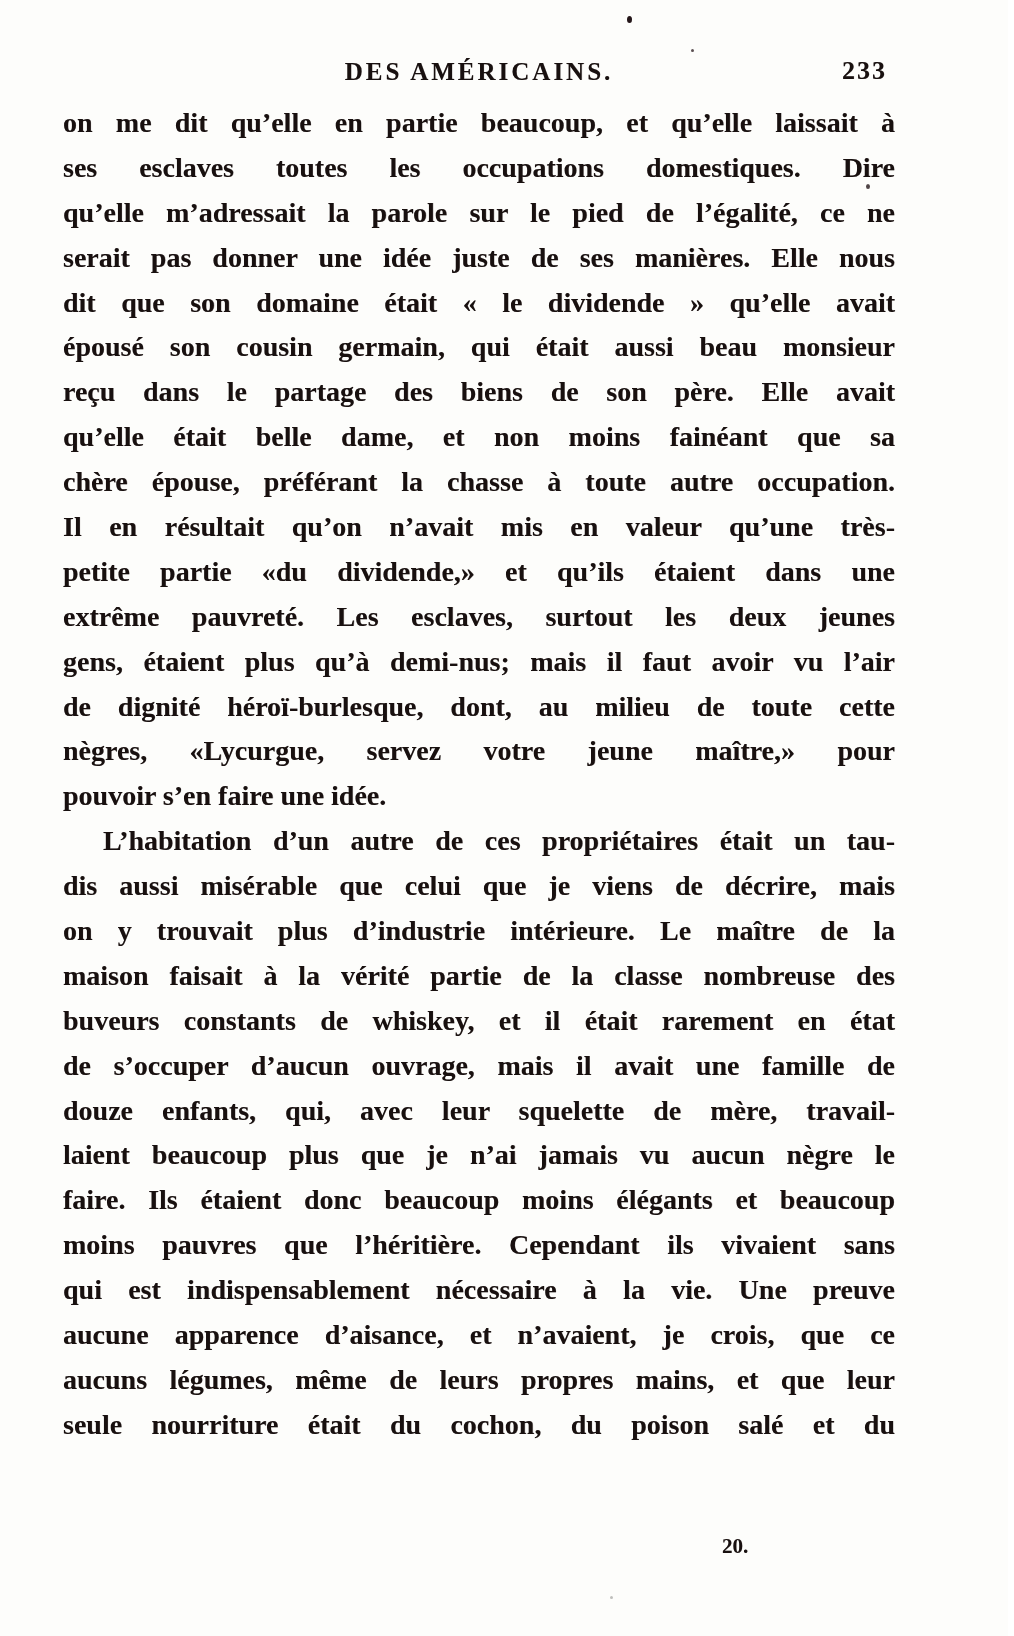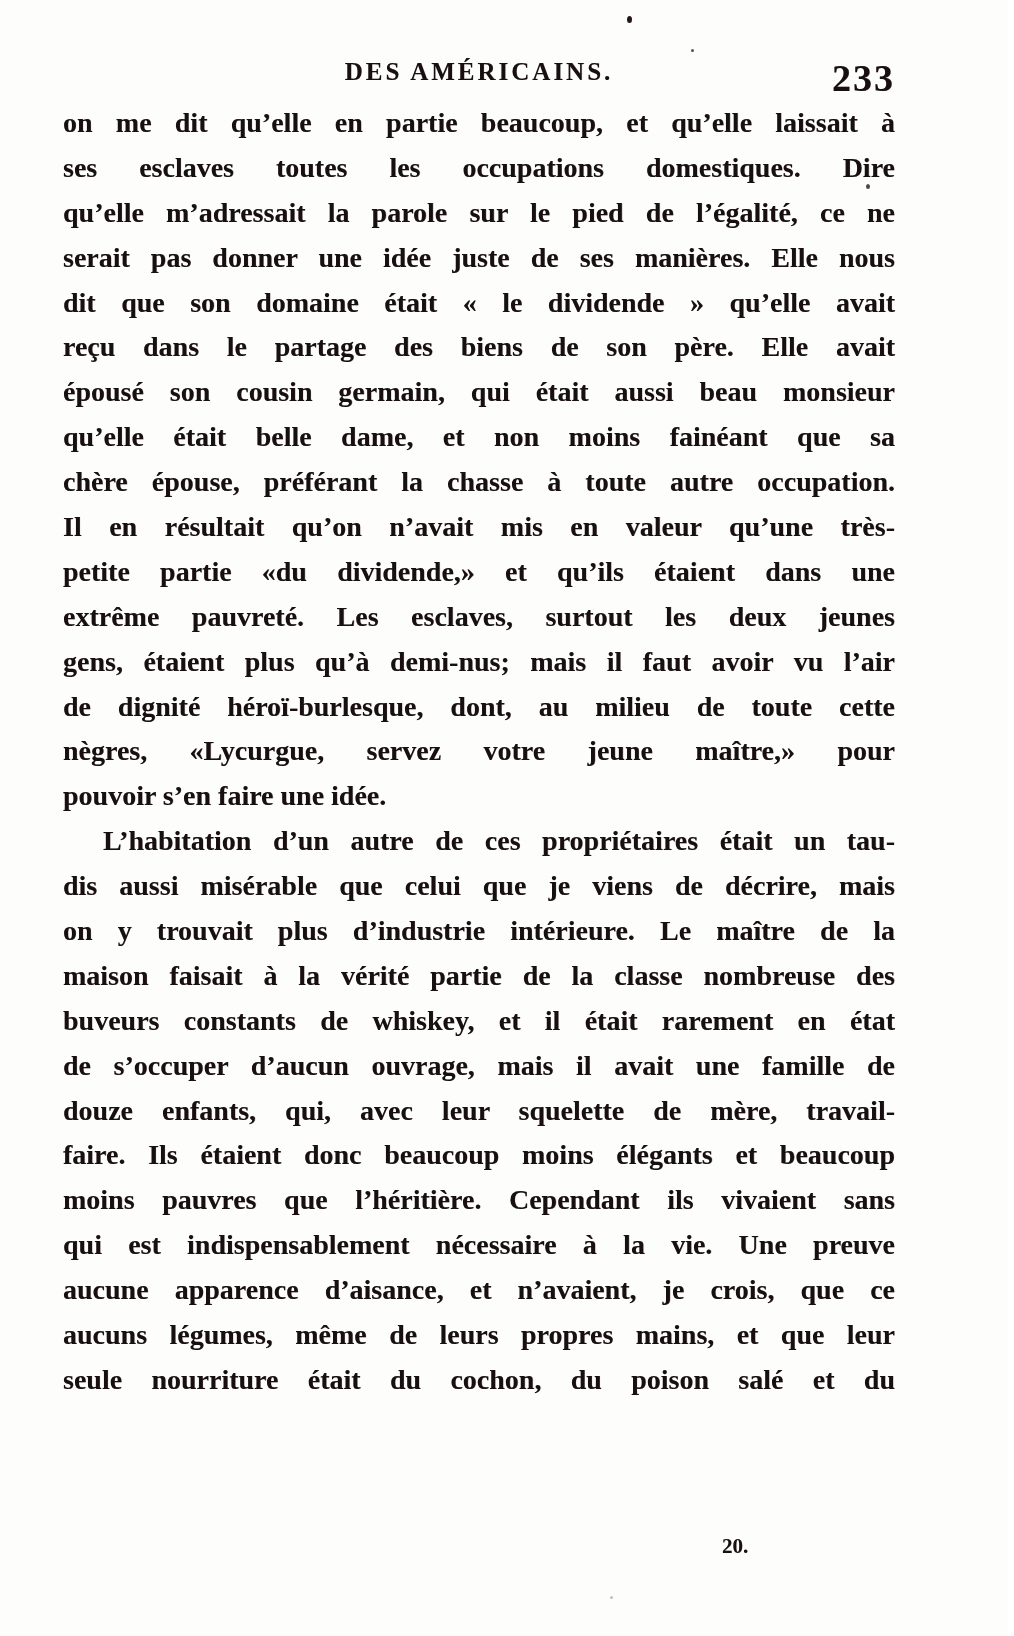--- a/index.html
+++ b/index.html
@@ -27,23 +27,23 @@
     position: absolute;
     left: 0; right: 0;
     top: 2px;
     text-align: center;
     font-size: 25px;
     letter-spacing: 3px;
     white-space: nowrap;
   }
   .page-number {
     position: absolute;
-    right: 0;
+    right: 8px;
     top: 0;
-    font-size: 38px;
+    font-size: 26px;
     letter-spacing: 2px;
   }
 
   .body-text {
     position: absolute;
     left: 63px;
     top: 101px;
     width: 832px;
     font-size: 28px;
   }
@@ -86,38 +86,39 @@
     <div class="running-title">DES AMÉRICAINS.</div>
     <div class="page-number">233</div>
   </div>
 
   <div class="body-text">
     <div class="line">on me dit qu’elle en partie beaucoup, et qu’elle laissait à</div>
     <div class="line">ses esclaves toutes les occupations domestiques. Dire</div>
     <div class="line">qu’elle m’adressait la parole sur le pied de l’égalité, ce ne</div>
     <div class="line">serait pas donner une idée juste de ses manières. Elle nous</div>
     <div class="line">dit que son domaine était « le dividende » qu’elle avait</div>
+    <div class="line">épousé son cousin germain, qui était aussi beau monsieur</div>
     <div class="line">reçu dans le partage des biens de son père. Elle avait</div>
-    <div class="line">épousé son cousin germain, qui était aussi beau monsieur</div>
     <div class="line">qu’elle était belle dame, et non moins fainéant que sa</div>
     <div class="line">chère épouse, préférant la chasse à toute autre occupation.</div>
     <div class="line">Il en résultait qu’on n’avait mis en valeur qu’une très-</div>
     <div class="line">petite partie «du dividende,» et qu’ils étaient dans une</div>
     <div class="line">extrême pauvreté. Les esclaves, surtout les deux jeunes</div>
     <div class="line">gens, étaient plus qu’à demi-nus; mais il faut avoir vu l’air</div>
     <div class="line">de dignité héroï-burlesque, dont, au milieu de toute cette</div>
     <div class="line">nègres, «Lycurgue, servez votre jeune maître,» pour</div>
     <div class="line para-end">pouvoir s’en faire une idée.</div>
     <div class="line indent">L’habitation d’un autre de ces propriétaires était un tau-</div>
     <div class="line">dis aussi misérable que celui que je viens de décrire, mais</div>
     <div class="line">on y trouvait plus d’industrie intérieure. Le maître de la</div>
     <div class="line">maison faisait à la vérité partie de la classe nombreuse des</div>
     <div class="line">buveurs constants de whiskey, et il était rarement en état</div>
     <div class="line">de s’occuper d’aucun ouvrage, mais il avait une famille de</div>
     <div class="line">douze enfants, qui, avec leur squelette de mère, travail-</div>
+    <div class="line">laient beaucoup plus que je n’ai jamais vu aucun nègre le</div>
     <div class="line">faire. Ils étaient donc beaucoup moins élégants et beaucoup</div>
     <div class="line">moins pauvres que l’héritière. Cependant ils vivaient sans</div>
     <div class="line">qui est indispensablement nécessaire à la vie. Une preuve</div>
     <div class="line">aucune apparence d’aisance, et n’avaient, je crois, que ce</div>
     <div class="line">aucuns légumes, même de leurs propres mains, et que leur</div>
     <div class="line">seule nourriture était du cochon, du poison salé et du</div>
   </div>
 
   <div class="signature-mark">20.</div>
 

